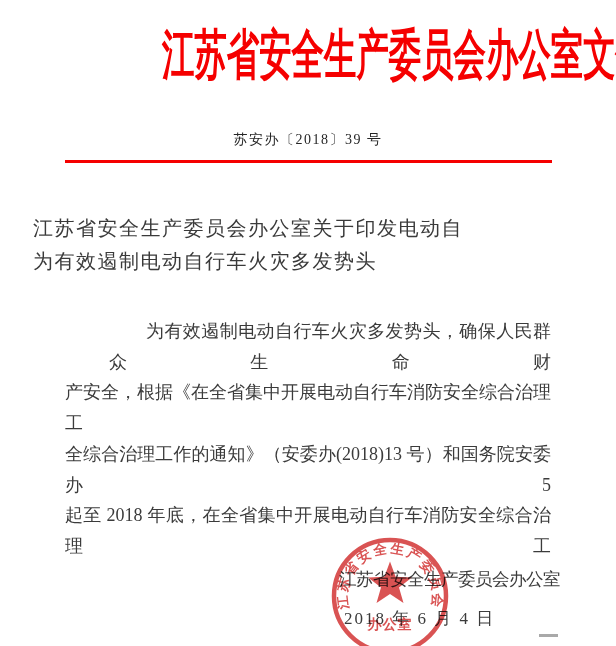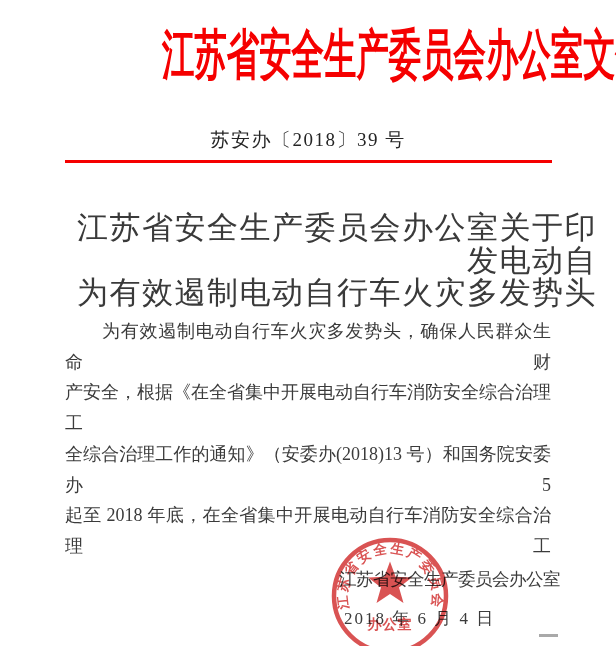--- a/index.html
+++ b/index.html
@@ -32,61 +32,61 @@
     letter-spacing: 0;
   }
 
   
   .doc-number {
     position: absolute;
     top: 129px;
     left: 0;
     width: 616px;
     text-align: center;
-    font-size: 19px;
+    font-size: 14px;
     line-height: 22px;
     color: #252525;
     letter-spacing: 1.5px;
   }
 
   
   .red-rule {
     position: absolute;
     left: 65px;
     top: 160px;
     width: 487px;
     height: 3px;
     background: #f50000;
   }
 
   
   .doc-title {
     position: absolute;
     top: 212px;
-    left: 47px;
+    left: 33px;
     width: 550px;
-    text-align: right;
-    font-size: 31px;
+    text-align: left;
+    font-size: 20px;
     line-height: 32.5px;
     color: #3a3a3a;
     letter-spacing: 1.5px;
   }
 
   
   .body-block {
     position: absolute;
     left: 65px;
     top: 316px;
     width: 486px;
     font-size: 18px;
     line-height: 30.7px;
     color: #3b3b3b;
   }
   .para-line { text-align: justify; text-align-last: justify; }
-  .para-line.first { text-indent: 37px; }
+  .para-line.first { text-indent: 37px; margin-left: 44px; }
 
   
   .signature {
     position: absolute;
     top: 567px;
     left: 339px;
     font-size: 17.5px;
     color: #3b3b3b;
     letter-spacing: -0.5px;
     white-space: nowrap;

